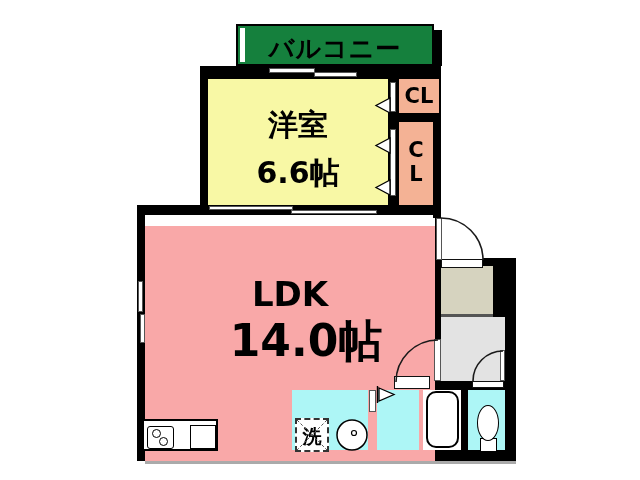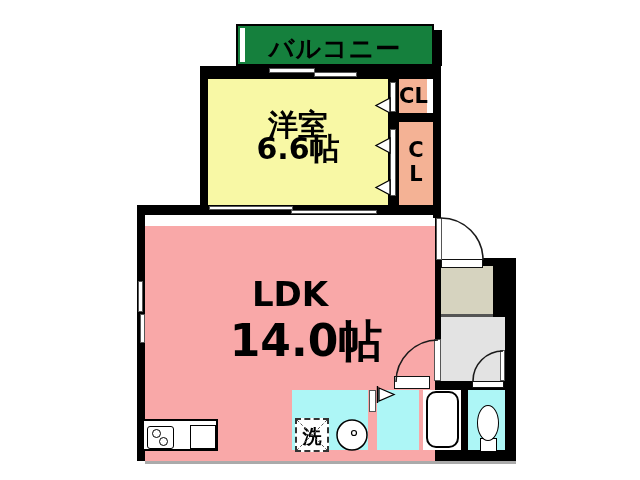--- a/index.html
+++ b/index.html
@@ -47,24 +47,24 @@
   <div class="wall" style="left:283px;top:381px;width:9px;height:80px;"></div>
   <div class="wall" style="left:368px;top:412px;width:9px;height:40px;"></div>
   <div class="wall" style="left:419px;top:390px;width:4px;height:60px;"></div>
   <div class="wall" style="left:461px;top:381px;width:7px;height:80px;"></div>
   <div class="wall" style="left:505px;top:325px;width:11px;height:136px;"></div>
   <div class="wall" style="left:493px;top:258px;width:23px;height:69px;"></div>
   <div class="wall" style="left:483px;top:258px;width:12px;height:10px;"></div>
 
   <div class="room bedroom-fill" style="left:208px;top:79px;width:180px;height:126px;">
     <div class="txt" style="position:absolute;left:0;top:26px;width:100%;font-size:30px;">洋室</div>
-    <div class="txt" style="position:absolute;left:0;top:50px;width:100%;font-size:30px;">6.6帖</div>
+    <div class="txt" style="position:absolute;left:0;top:74px;width:100%;font-size:30px;">6.6帖</div>
   </div>
 
-  <div class="room closet-fill" style="left:399px;top:79px;width:28px;height:34px;">
+  <div class="room closet-fill" style="left:399px;top:79px;width:40px;height:34px;">
     <div class="txt" style="margin-top:5px;font-size:21px;">CL</div>
   </div>
   <div class="room closet-fill" style="left:399px;top:122px;width:34px;height:83px;">
     <div class="txt" style="margin-top:16px;font-size:21px;line-height:24px;">C</div>
     <div class="txt" style="font-size:21px;line-height:24px;">L</div>
   </div>
 
   <div class="room ldk-fill" style="left:145px;top:226px;width:290px;height:235px;">
     <div class="txt" style="position:absolute;left:0;top:48px;width:100%;font-size:34px;">LDK</div>
     <div class="txt" style="position:absolute;left:0;top:86px;width:100%;font-size:44px;margin-left:16px;">14.0帖</div>

